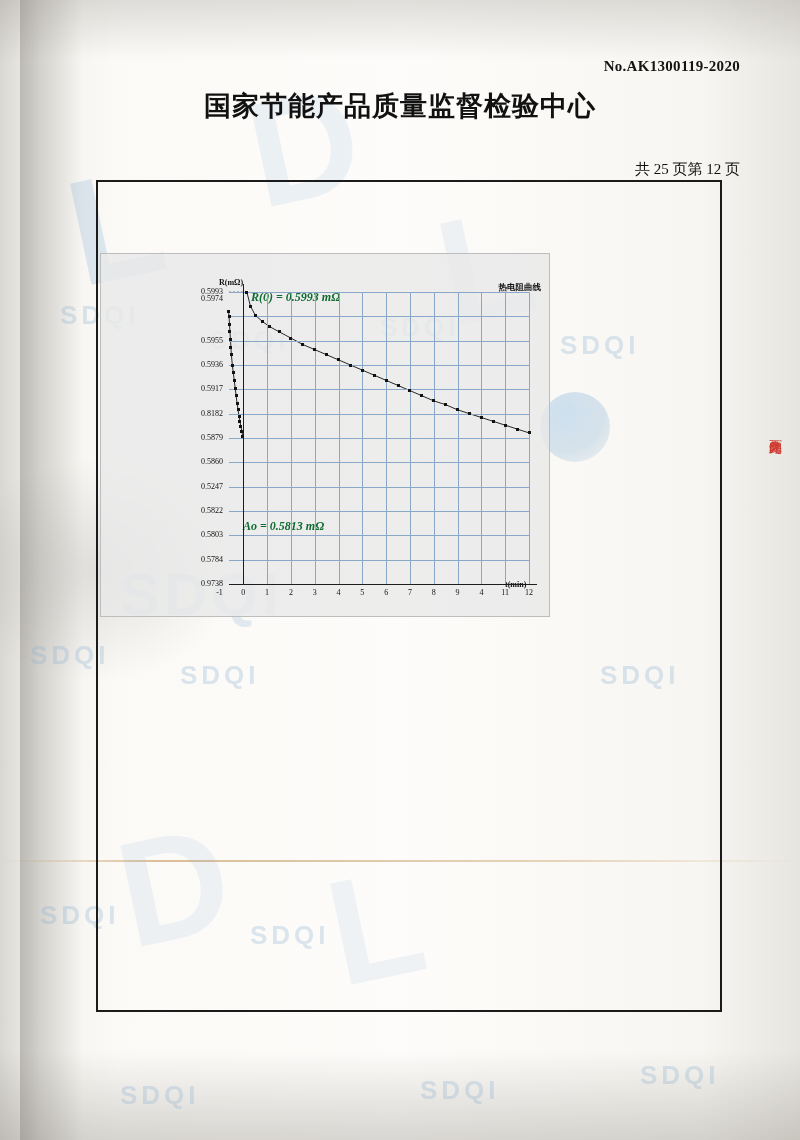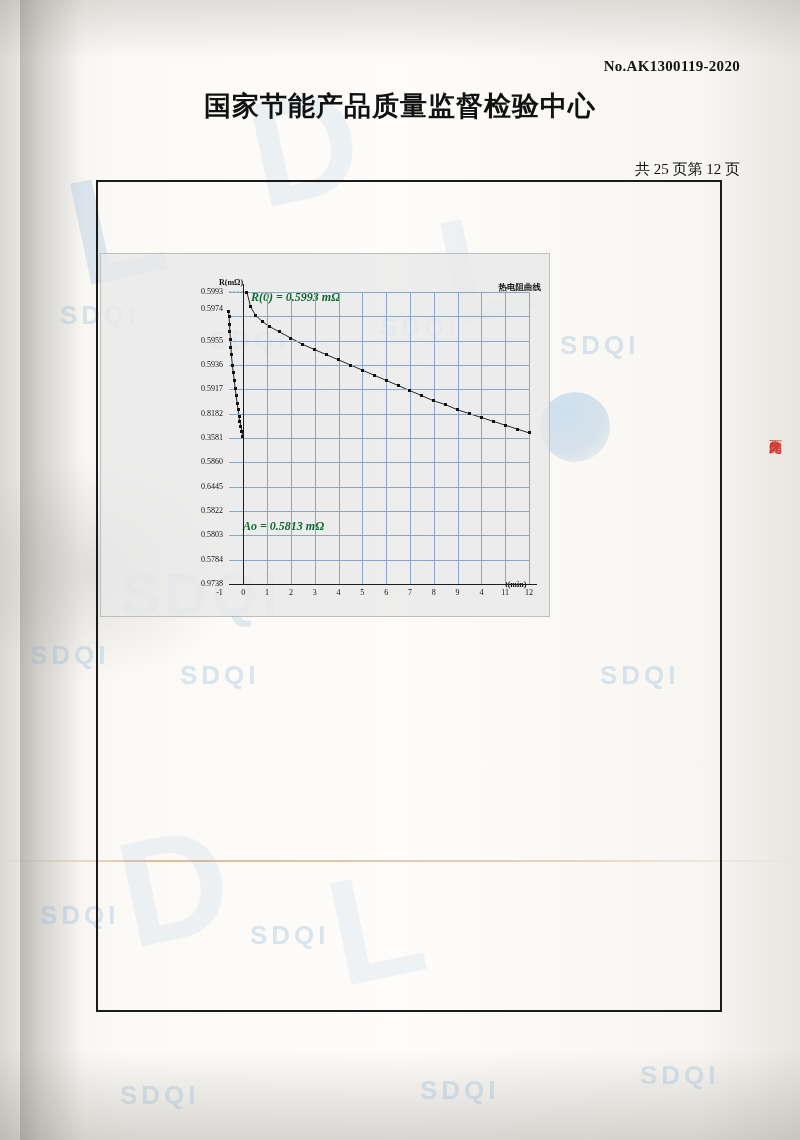--- a/index.html
+++ b/index.html
@@ -121,35 +121,35 @@
     <div class="ann" style="left:142px;top:265px;">Ao = 0.5813 mΩ</div>
     <div class="plot" id="plot">
       <svg class="curve" id="curve-svg" width="300" height="292">
           <polyline points="17.857142857142858,0 21.428571428571427,14.087719298246896 26.190476190476193,23.052631578947626 33.33333333333333,29.456140350878172 40.47619047619048,34.57894736842144 50.00000000000001,39.701754385966126 61.90476190476191,46.10526315789528 73.80952380952381,52.5087719298258 85.71428571428572,57.63157894736909 97.6190476190476,62.75438596491236 109.52380952380952,67.87719298245707 121.42857142857143,73.00000000000037 133.33333333333331,78.12280701754509 145.23809523809524,83.24561403508832 157.14285714285714,88.36842105263162 169.04761904761904,93.49122807017633 180.95238095238093,98.61403508771963 192.85714285714283,103.73684210526432 204.76190476190476,108.85964912280761 216.66666666666666,112.7017543859651 228.57142857142856,117.82456140350979 240.47619047619048,121.66666666666728 252.38095238095238,125.50877192982472 264.2857142857143,129.3508771929836 276.19047619047615,133.1929824561411 288.09523809523813,137.03508771929853 300,140.877192982456" fill="none" stroke="#111" stroke-width="0.9"></polyline>
           <polyline points="-0.47619047619047666,19.210526315790162 0,24.333333333333428 0.47619047619047666,32.017543859649834 0.9523809523809506,39.701754385966126 1.428571428571427,47.38596491228108 1.904761904761904,55.07017543859743 2.3809523809523805,62.75438596491236 3.3333333333333326,73.00000000000037 4.285714285714286,80.68421052631672 5.238095238095237,88.36842105263162 6.190476190476189,96.052631578948 7.142857142857142,103.73684210526432 8.095238095238095,111.42105263157927 9.047619047619047,117.82456140350979 10,124.22807017543892 10.95238095238095,129.3508771929836 11.904761904761903,134.4736842105269 12.85714285714286,139.5964912280702 13.809523809523808,144.71929824561488" fill="none" stroke="#111" stroke-width="0.9"></polyline>
           <line x1="17.857142857142858" y1="0" x2="-0.47619047619047666" y2="0" stroke="#555" stroke-width="0.7" stroke-dasharray="2,2"></line>
         </svg>
     <div class="grid-h" style="left: 0px; top: 0px; width: 300px; height: 1px;"></div>
         <div class="ylab" style="top: -5px; right: 306px; position: absolute; width: 40px;">0.5993</div>
         <div class="grid-h" style="left: 0px; top: 24.3333px; width: 300px; height: 1px;"></div>
-        <div class="ylab" style="top: 12px; right: 306px; position: absolute; width: 40px; text-align: right;">0.5974</div>
+        <div class="ylab" style="top: 2px; right: 306px; position: absolute; width: 40px; text-align: right;">0.5974</div>
         <div class="grid-h" style="left: 0px; top: 48.6667px; width: 300px; height: 1px;"></div>
         <div class="ylab" style="top: 43.6667px; right: 306px; position: absolute; width: 40px;">0.5955</div>
         <div class="grid-h" style="left: 0px; top: 73px; width: 300px; height: 1px;"></div>
         <div class="ylab" style="top: 68px; right: 306px; position: absolute; width: 40px;">0.5936</div>
         <div class="grid-h" style="left: 0px; top: 97.3333px; width: 300px; height: 1px;"></div>
         <div class="ylab" style="top: 92.3333px; right: 306px; position: absolute; width: 40px;">0.5917</div>
         <div class="grid-h" style="left: 0px; top: 121.667px; width: 300px; height: 1px;"></div>
         <div class="ylab" style="top: 116.667px; right: 306px; position: absolute; width: 40px;">0.8182</div>
         <div class="grid-h" style="left: 0px; top: 146px; width: 300px; height: 1px;"></div>
-        <div class="ylab" style="top: 141px; right: 306px; position: absolute; width: 40px;">0.3581</div>
+        <div class="ylab" style="top: 141px; right: 306px; position: absolute; width: 40px;">0.5879</div>
         <div class="grid-h" style="left: 0px; top: 170.333px; width: 300px; height: 1px;"></div>
         <div class="ylab" style="top: 165.333px; right: 306px; position: absolute; width: 40px;">0.5860</div>
         <div class="grid-h" style="left: 0px; top: 194.667px; width: 300px; height: 1px;"></div>
-        <div class="ylab" style="top: 189.667px; right: 306px; position: absolute; width: 40px;">0.6445</div>
+        <div class="ylab" style="top: 189.667px; right: 306px; position: absolute; width: 40px;">0.5247</div>
         <div class="grid-h" style="left: 0px; top: 219px; width: 300px; height: 1px;"></div>
         <div class="ylab" style="top: 214px; right: 306px; position: absolute; width: 40px;">0.5822</div>
         <div class="grid-h" style="left: 0px; top: 243.333px; width: 300px; height: 1px;"></div>
         <div class="ylab" style="top: 238.333px; right: 306px; position: absolute; width: 40px; text-align: right;">0.5803</div>
         <div class="grid-h" style="left: 0px; top: 267.667px; width: 300px; height: 1px;"></div>
         <div class="ylab" style="top: 262.667px; right: 306px; position: absolute; width: 40px;">0.5784</div>
         <div class="grid-h" style="left: 0px; top: 292px; width: 300px; height: 1px;"></div>
         <div class="ylab" style="top: 287px; right: 306px; position: absolute; width: 40px;">0.9738</div>
         <div class="xlab" style="left: -16.5238px; top: 296px;">-1</div>
         <div class="grid-v" style="top: 0px; left: 14.2857px; height: 292px; width: 1px;"></div>

